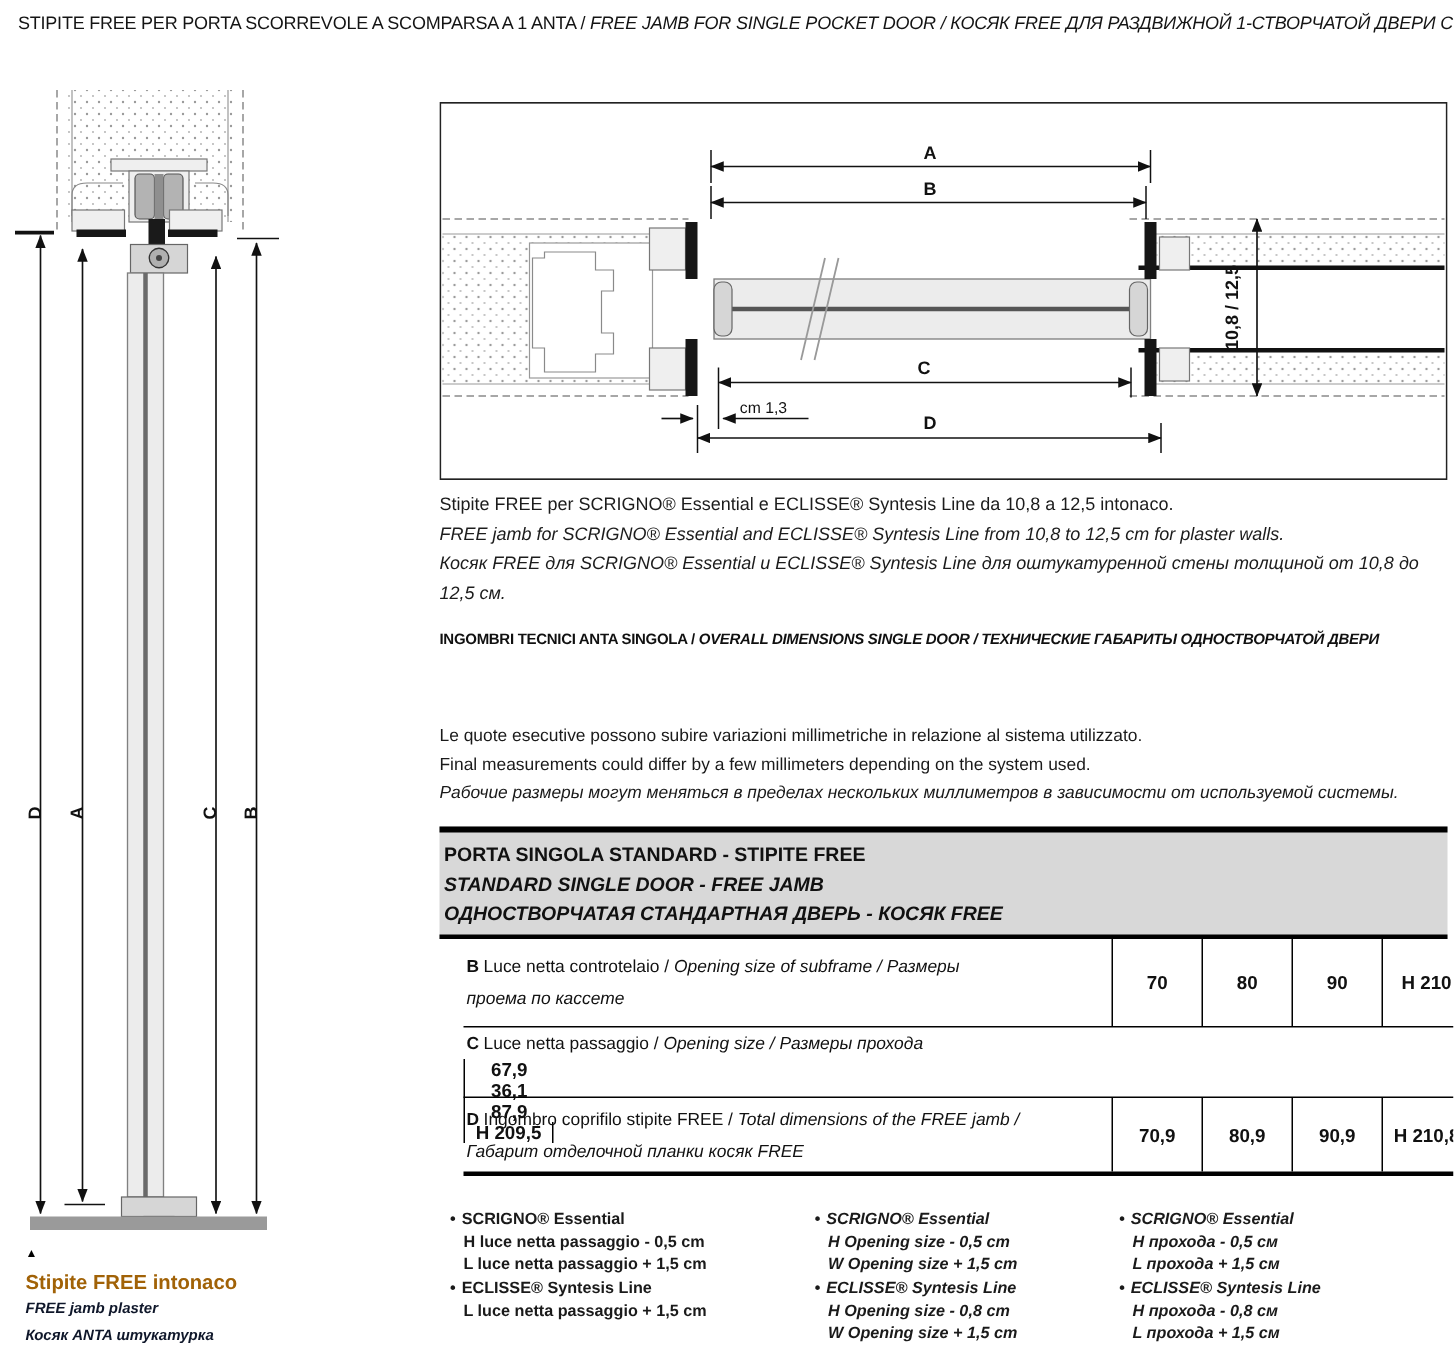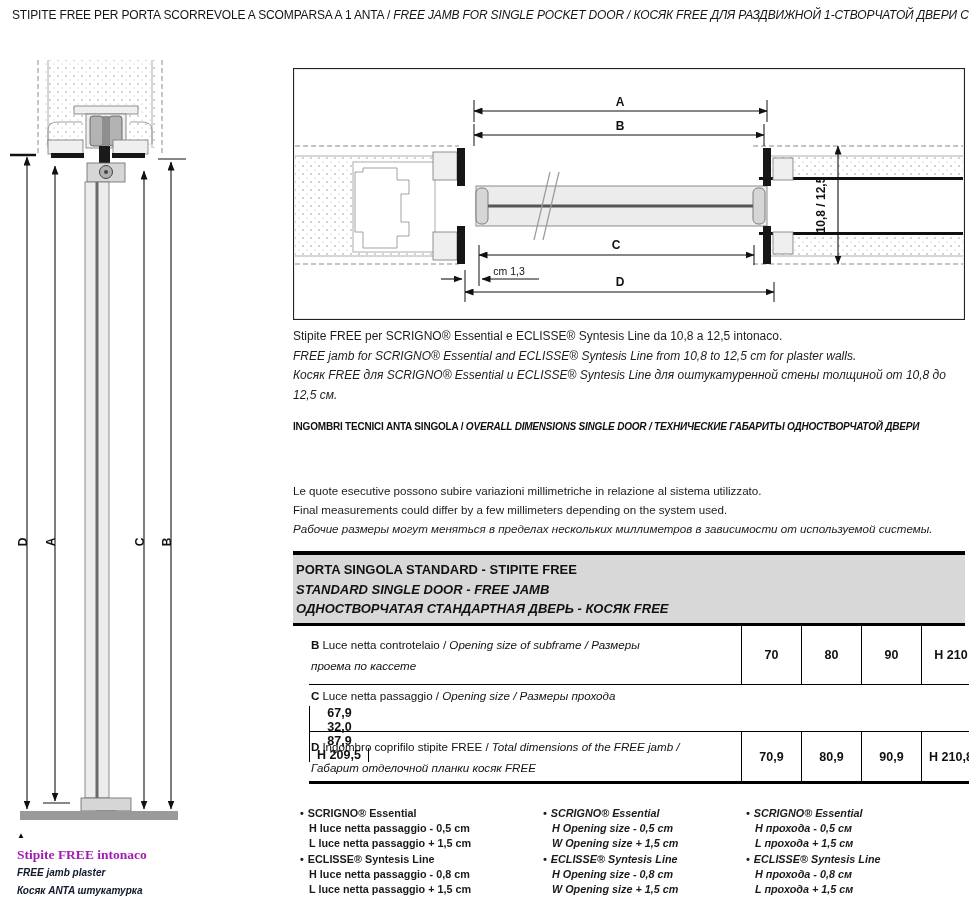--- a/index.html
+++ b/index.html
@@ -39,21 +39,21 @@
   .fcol1{left:300px;width:238px;}
   .fcol2{left:543px;width:200px;font-style:italic;}
   .fcol3{left:746px;width:215px;font-style:italic;}
   .fline{white-space:nowrap;}
   .fbold{font-weight:bold;}
   .find{padding-left:9px;font-weight:bold;}
   .fbullet{margin-right:4px;font-weight:bold;}
 
   .lcap{left:17px;top:831px;}
   .lcap .tri{font-size:8px;line-height:9px;margin-bottom:6px;color:#000;}
-  .lcap .l1{font-size:13.5px;font-weight:bold;color:#a21caf;line-height:18px;font-family:Liberation Serif, serif;}
+  .lcap .l1{font-size:13.5px;font-weight:bold;color:#a16207;line-height:18px;}
   .lcap .l2,.lcap .l3{font-size:10px;font-weight:bold;font-style:italic;color:#0f172a;line-height:18px;}
 
   
   .lite{fill:#efefef;stroke:#777;stroke-width:.8;}
   .mid{fill:#d6d6d6;stroke:#666;stroke-width:.8;}
   .door{fill:#ececec;stroke:#808080;stroke-width:.9;}
   .wheel{fill:#b3b3b3;stroke:#555;stroke-width:.8;}
   .dash{stroke:#8a8a8a;stroke-width:1;stroke-dasharray:5 3;fill:none;}
   .thin{stroke:#8a8a8a;stroke-width:.8;fill:none;}
   .wline{stroke:#999;stroke-width:.8;}
@@ -256,41 +256,40 @@
       <div class="tcell">70</div>
       <div class="tcell">80</div>
       <div class="tcell">90</div>
       <div class="tcell rb">H 210</div>
     </div>
     <div class="trow r2">
       <div class="tlabel">
         <div class="inner"><b>C</b><span class="u">Luce netta passaggio / </span><span class="i">Opening size / Размеры прохода</span></div>
       </div>
       <div class="tcell">67,9</div>
-      <div class="tcell">32,0</div>
+      <div class="tcell">36,1</div>
       <div class="tcell">87,9</div>
       <div class="tcell rb">H 209,5</div>
     </div>
     <div class="trow r3 last">
       <div class="tlabel">
         <div class="inner"><b>D</b><span class="u">Ingombro coprifilo stipite FREE / </span><span class="i">Total dimensions of the FREE jamb / Габарит отделочной планки косяк FREE</span></div>
       </div>
       <div class="tcell">70,9</div>
       <div class="tcell">80,9</div>
       <div class="tcell">90,9</div>
       <div class="tcell rb">H 210,8</div>
     </div>
   </div>
 
   <div class="abs fcol fcol1">
     <div class="fline fbold"><span class="fbullet">•</span><span>SCRIGNO® Essential</span></div>
     <div class="fline find">H luce netta passaggio - 0,5 cm</div>
     <div class="fline find">L luce netta passaggio + 1,5 cm</div>
     <div class="fline fbold"><span class="fbullet">•</span><span>ECLISSE® Syntesis Line</span></div>
-    <div class="fline find">H luce netta passaggio - 0,8 cm</div>
     <div class="fline find">L luce netta passaggio + 1,5 cm</div>
   </div>
 
   <div class="abs fcol fcol2">
     <div class="fline fbold"><span class="fbullet">•</span><span>SCRIGNO® Essential</span></div>
     <div class="fline find">H Opening size - 0,5 cm</div>
     <div class="fline find">W Opening size + 1,5 cm</div>
     <div class="fline fbold"><span class="fbullet">•</span><span>ECLISSE® Syntesis Line</span></div>
     <div class="fline find">H Opening size - 0,8 cm</div>
     <div class="fline find">W Opening size + 1,5 cm</div>

